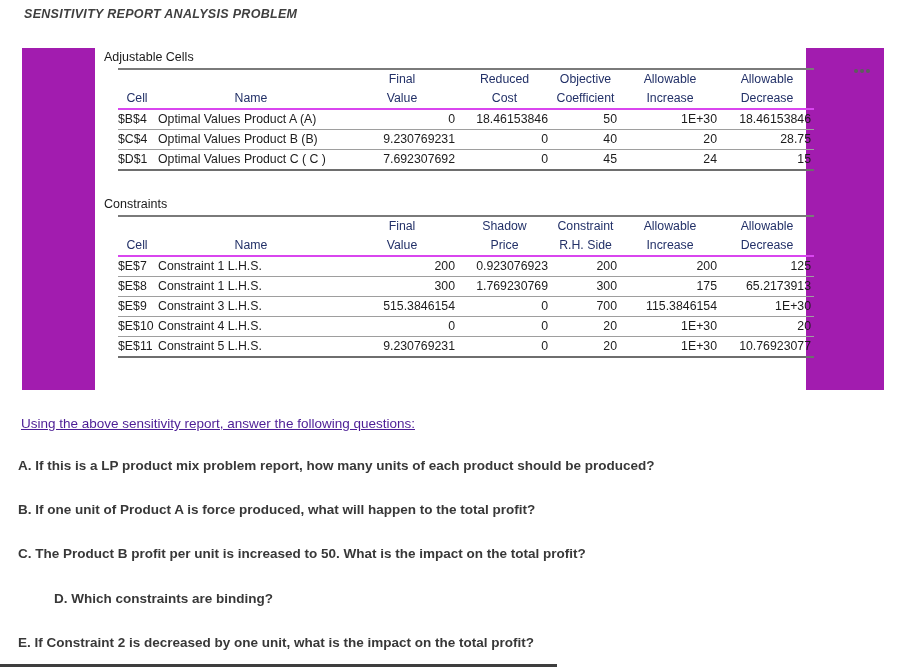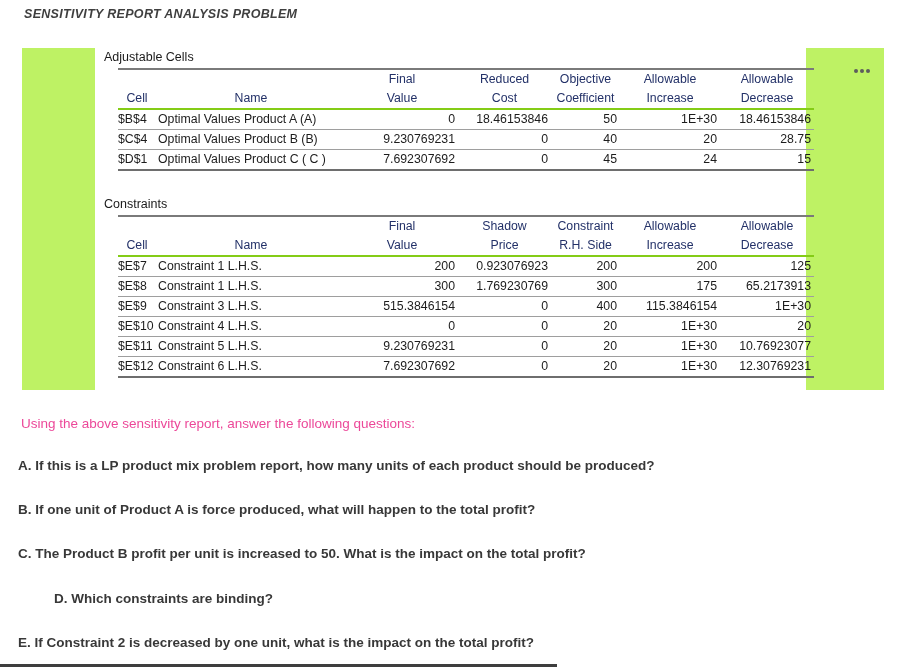--- a/index.html
+++ b/index.html
@@ -11,21 +11,21 @@
     overflow:hidden;
   }
   .page-title{
     position:absolute;left:24px;top:7px;
     font-size:12.5px;font-weight:bold;font-style:italic;
     color:#3f3f3f;letter-spacing:.3px;
   }
   .card{
     position:absolute;left:22px;top:48px;
     width:862px;height:342px;
-    background:#bef264;
+    background:#a21caf;
   }
   .sheet{
     position:absolute;left:73px;top:0;
     width:711px;height:342px;
     background:#ffffff;
   }
   .more-btn{
     position:absolute;left:824px;top:15px;
     width:32px;height:16px;
     display:flex;align-items:center;justify-content:center;gap:2px;
@@ -49,21 +49,21 @@
     font-size:12.3px;color:#1c1c1c;
     border-top:2px solid #7a7a7a;
     border-bottom:2px solid #6e6e6e;
   }
   .tbl-adjustable{top:20px;}
   .tbl-constraints{top:167px;}
   .sheet-table thead td{
     color:#233168;font-weight:normal;text-align:center;
     height:19px;padding:0 1px;line-height:19px;
   }
-  .sheet-table thead tr:last-child td{border-bottom:2px solid #84cc16;}
+  .sheet-table thead tr:last-child td{border-bottom:2px solid #d946ef;}
   .sheet-table tbody td{
     height:19px;line-height:19px;
     border-bottom:1px solid #9e9e9e;
     padding:0 3px 0 1px;
     white-space:nowrap;overflow:hidden;
   }
   .sheet-table td.c0{width:36px;}
   .sheet-table td.c1{width:188px;}
   .sheet-table td.c2{width:110px;}
   .sheet-table td.c3{width:91px;}
@@ -72,21 +72,21 @@
   .sheet-table td.c6{width:92px;}
   .sheet-table tbody td.c0{text-align:left;padding-left:0;}
   .sheet-table tbody td.c1{text-align:left;padding-left:2px;}
   .sheet-table tbody td.c2,
   .sheet-table tbody td.c3,
   .sheet-table tbody td.c4,
   .sheet-table tbody td.c5,
   .sheet-table tbody td.c6{text-align:right;}
   .q-intro{
     position:absolute;left:21px;top:416px;
-    font-size:13.5px;color:#ec4899;
+    font-size:13.5px;color:#4c1d95;text-decoration:underline;
   }
   .question{
     position:absolute;left:18px;
     font-size:13.5px;font-weight:bold;color:#383838;
   }
   .q-a{top:458px;}
   .q-b{top:502px;}
   .q-c{top:546px;}
   .q-d{top:591px;margin-left:36px;}
   .q-e{top:635px;}
@@ -193,50 +193,41 @@
             <td class="c3">1.769230769</td>
             <td class="c4">300</td>
             <td class="c5">175</td>
             <td class="c6">65.2173913</td>
           </tr>
           <tr>
             <td class="c0">$E$9</td>
             <td class="c1">Constraint 3 L.H.S.</td>
             <td class="c2">515.3846154</td>
             <td class="c3">0</td>
-            <td class="c4">400</td>
+            <td class="c4">700</td>
             <td class="c5">115.3846154</td>
             <td class="c6">1E+30</td>
           </tr>
           <tr>
             <td class="c0">$E$10</td>
             <td class="c1">Constraint 4 L.H.S.</td>
             <td class="c2">0</td>
             <td class="c3">0</td>
             <td class="c4">20</td>
             <td class="c5">1E+30</td>
             <td class="c6">20</td>
           </tr>
           <tr>
             <td class="c0">$E$11</td>
             <td class="c1">Constraint 5 L.H.S.</td>
             <td class="c2">9.230769231</td>
             <td class="c3">0</td>
             <td class="c4">20</td>
             <td class="c5">1E+30</td>
             <td class="c6">10.76923077</td>
-          </tr>
-          <tr>
-            <td class="c0">$E$12</td>
-            <td class="c1">Constraint 6 L.H.S.</td>
-            <td class="c2">7.692307692</td>
-            <td class="c3">0</td>
-            <td class="c4">20</td>
-            <td class="c5">1E+30</td>
-            <td class="c6">12.30769231</td>
           </tr>
         </tbody>
     </table>
   </div>
   <button class="more-btn" aria-label="More options">
     <span class="dot"></span>
     <span class="dot"></span>
     <span class="dot"></span>
   </button>
 </div>

